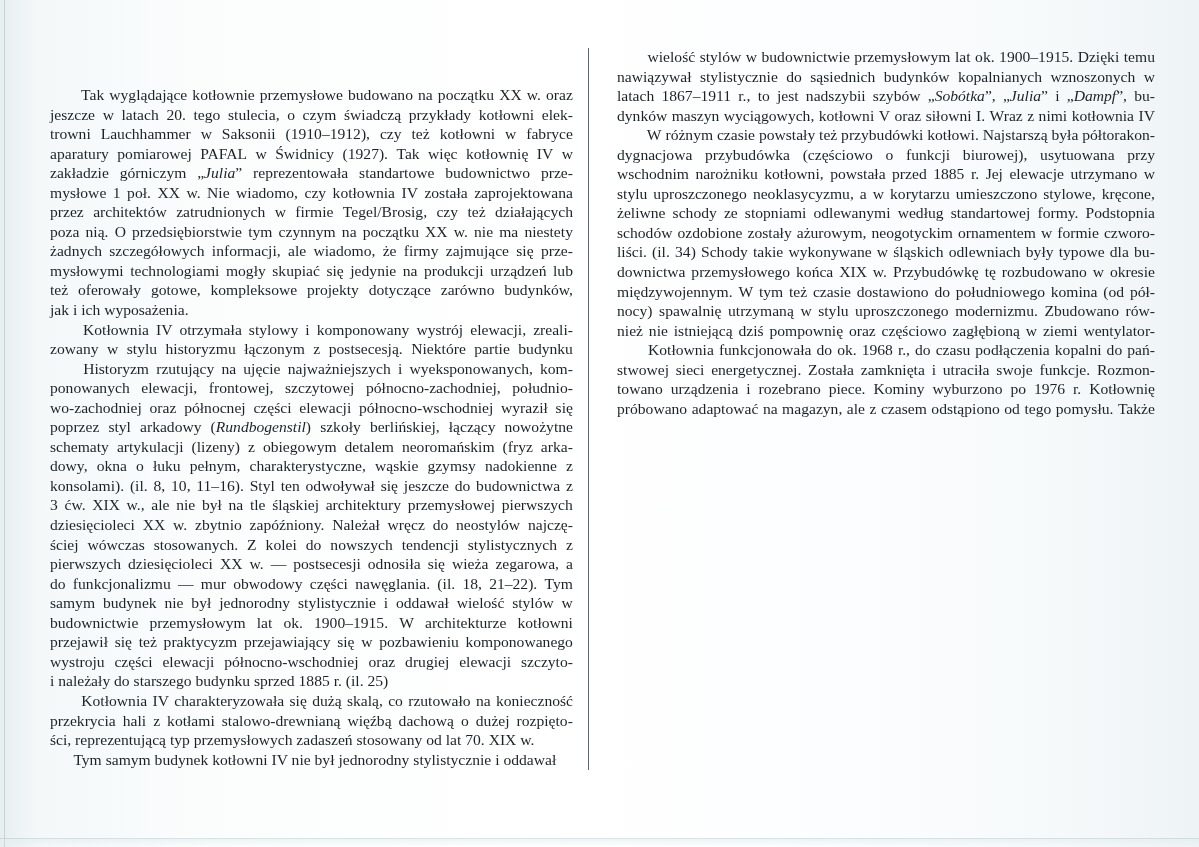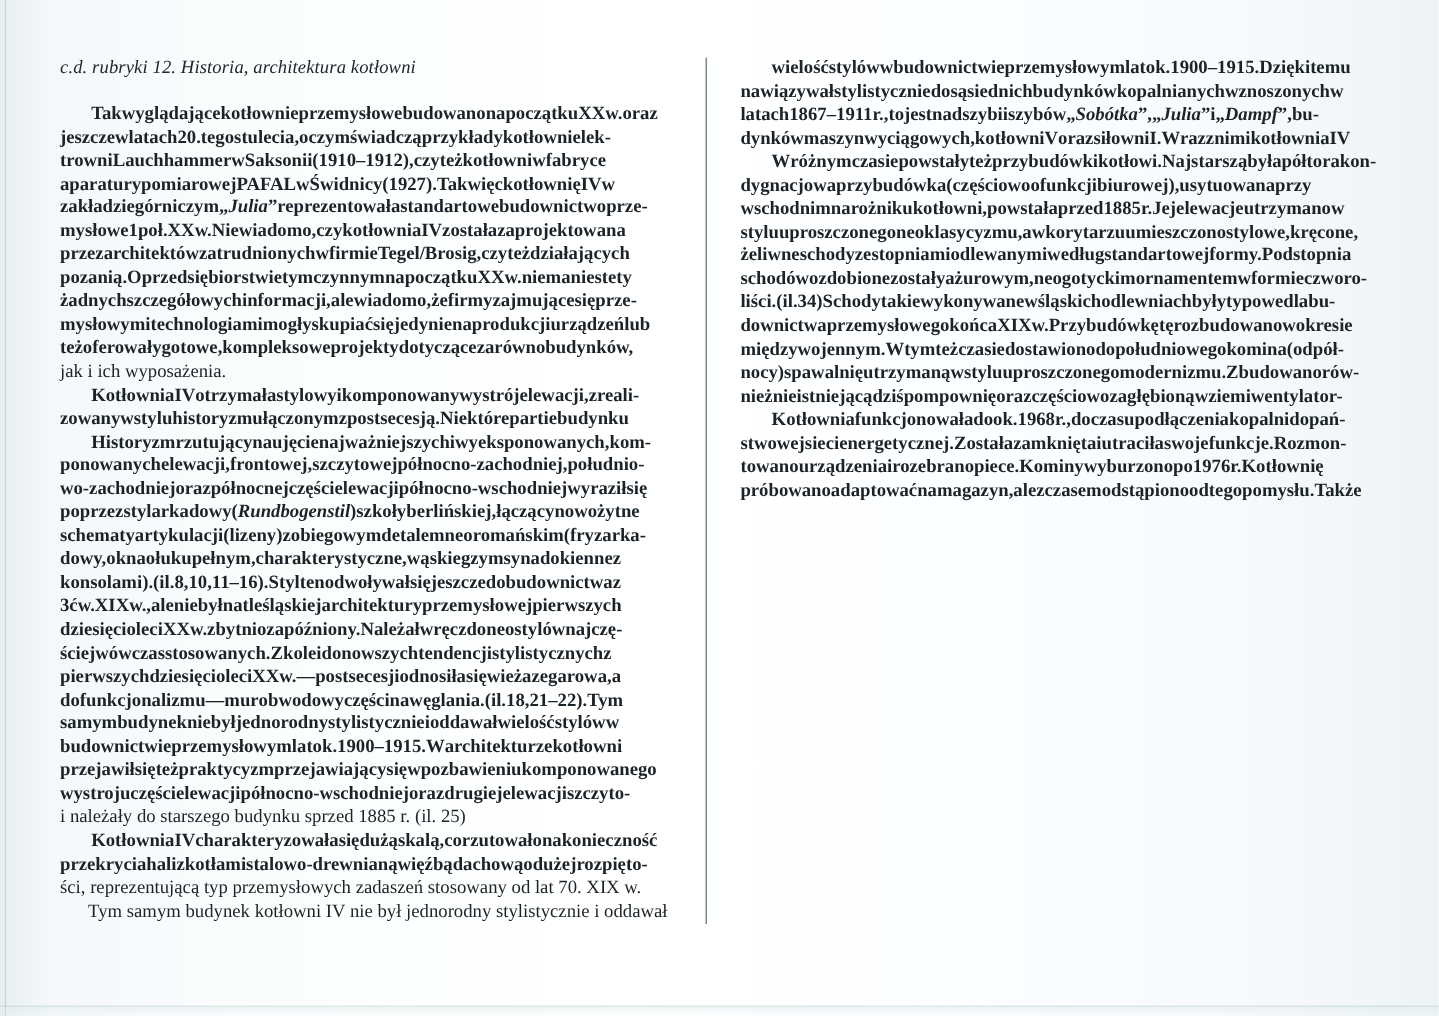--- a/index.html
+++ b/index.html
@@ -80,37 +80,35 @@
   }
   p.para.no-indent { text-indent: 0; }
 
   
   .ln {
     display: block;
     white-space: pre;
   }
   .ln.just {
     display: flex;
-    justify-content: flex-start;
-    font-weight: bold;
+    justify-content: space-between;
   }
   .ln.just > span { white-space: pre; }
 
   i { font-style: italic; }
 </style>
 </head>
 <body>
 
 <div class="page">
 
   <div class="scan-edge-left"></div>
   <div class="scan-edge-bottom2"></div>
   <div class="scan-edge-bottom"></div>
 
-  <div class="running-head">c.d. rubryki 12. Historia, architektura kotłowni</div>
 
   <div class="divider"></div>
 
   <div class="col col-left" id="left-column">
       <p class="para no-indent">
         <span class="ln just"><span style="display: inline-block; width: 26px;"></span><span>Tak</span><span>wyglądające</span><span>kotłownie</span><span>przemysłowe</span><span>budowano</span><span>na</span><span>początku</span><span>XX</span><span>w.</span><span>oraz</span></span>
         <span class="ln just"><span>jeszcze</span><span>w</span><span>latach</span><span>20.</span><span>tego</span><span>stulecia,</span><span>o</span><span>czym</span><span>świadczą</span><span>przykłady</span><span>kotłowni</span><span>elek-</span></span>
         <span class="ln just"><span>trowni</span><span>Lauchhammer</span><span>w</span><span>Saksonii</span><span>(1910–1912),</span><span>czy</span><span>też</span><span>kotłowni</span><span>w</span><span>fabryce</span></span>
         <span class="ln just"><span>aparatury</span><span>pomiarowej</span><span>PAFAL</span><span>w</span><span>Świdnicy</span><span>(1927).</span><span>Tak</span><span>więc</span><span>kotłownię</span><span>IV</span><span>w</span></span>
         <span class="ln just"><span>zakładzie</span><span>górniczym</span><span>„<i>Julia</i>”</span><span>reprezentowała</span><span>standartowe</span><span>budownictwo</span><span>prze-</span></span>

